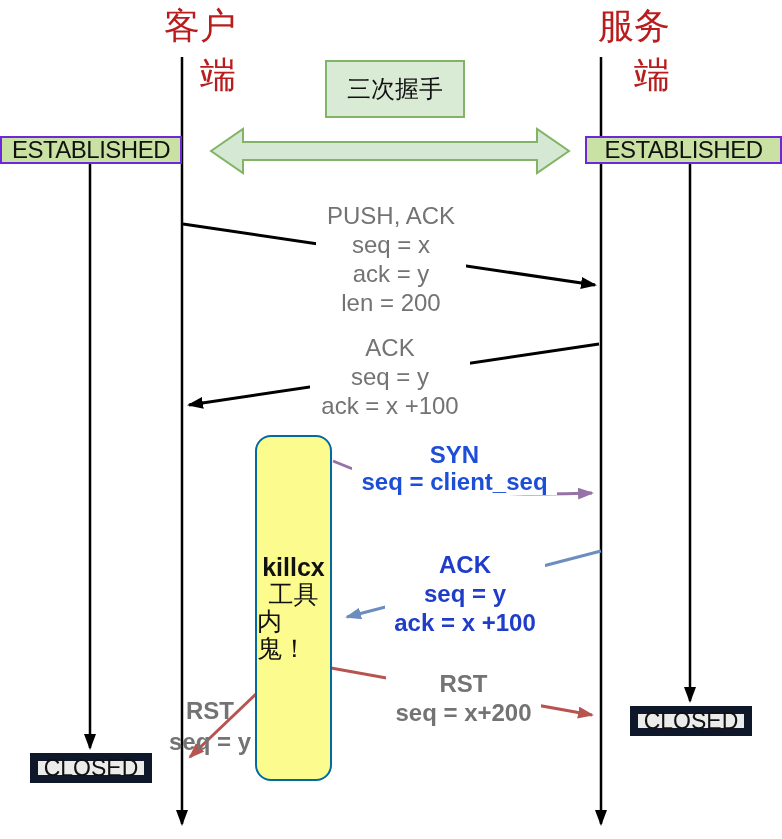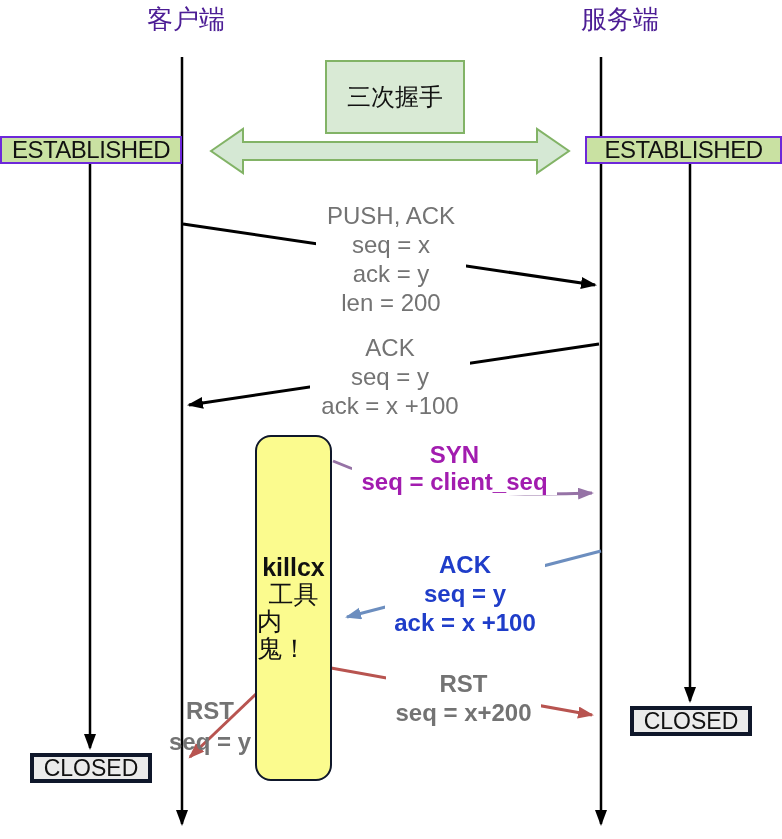--- a/index.html
+++ b/index.html
@@ -3,48 +3,48 @@
 <meta charset="utf-8">
 <style>
   html,body{margin:0;padding:0;}
   body{
     width:782px;height:839px;position:relative;background:#ffffff;
     font-family:"Liberation Sans", sans-serif;overflow:hidden;
   }
   #wires{position:absolute;left:0;top:0;z-index:0;}
   .abs{position:absolute;box-sizing:border-box;}
   .actor-label{
-    z-index:2;text-align:center;font-size:26px;color:#4c1d95;
+    z-index:2;text-align:right;font-size:36px;color:#b91c1c;
   }
   .state-box{
     z-index:1;background:#c9e1a2;border:2px solid #6d28d9;
     display:flex;align-items:center;justify-content:center;
     font-size:24px;color:#111;letter-spacing:-0.5px;
   }
   .closed-box{
-    z-index:1;background:#ebebeb;border:4px solid #0f172a;
+    z-index:1;background:#ebebeb;border:8px solid #0f172a;
     display:flex;align-items:center;justify-content:center;
     font-size:23px;color:#111;
   }
   .note-box{
     z-index:1;background:#d9ead5;border:2px solid #82b366;
     display:flex;flex-direction:column;align-items:center;justify-content:center;
     font-size:24px;line-height:28px;color:#111;
   }
   .killcx-box{
-    z-index:1;background:#fbfb8e;border:2px solid #0f172a;border-radius:16px;
+    z-index:1;background:#fbfb8e;border:2px solid #0369a1;border-radius:16px;
     display:flex;flex-direction:column;align-items:center;justify-content:center;
     font-size:25px;line-height:27px;color:#111;
   }
   .killcx-box .t1{font-weight:bold;}
   .msg{
     z-index:2;text-align:center;font-size:24px;line-height:29px;
     background:#ffffff;color:#737373;
   }
-  .msg.purple{color:#a21caf;font-weight:bold;line-height:27px;}
+  .msg.purple{color:#1d4ed8;font-weight:bold;line-height:27px;}
   .msg.blue{color:#1f3dc9;font-weight:bold;}
   .msg.red{color:#737373;font-weight:bold;}
   .msg.transparent{background:transparent;line-height:31px;}
   .line{display:block;}
 </style>
 </head>
 <body>
 
 <svg id="wires" width="782" height="839" viewBox="0 0 782 839">
   <defs>
@@ -78,21 +78,21 @@
   <line x1="601" y1="551" x2="347" y2="617" stroke="#6c8ebf" stroke-width="3" marker-end="url(#mBlue)"></line>
 
   <line x1="331" y1="668" x2="592" y2="715" stroke="#b85450" stroke-width="3" marker-end="url(#mRed)"></line>
 
   <line x1="257" y1="693" x2="190" y2="757" stroke="#b85450" stroke-width="3" marker-end="url(#mRed)"></line>
 </svg>
 
 <div class="abs actor-label" style="left:136px;top:2px;width:100px;">客户端</div>
 <div class="abs actor-label" style="left:570px;top:2px;width:100px;">服务端</div>
 
-<div class="abs note-box" style="left:325px;top:60px;width:140px;height:74px;">
+<div class="abs note-box" style="left:325px;top:60px;width:140px;height:58px;">
   <span class="line">三次握手</span>
 </div>
 
 <div class="abs state-box" style="left:0px;top:136px;width:182px;height:28px;">ESTABLISHED</div>
 <div class="abs state-box" style="left:585px;top:136px;width:197px;height:28px;">ESTABLISHED</div>
 
 <div class="abs msg" style="left:316px;top:201px;width:150px;">
   <span class="line">PUSH, ACK</span>
   <span class="line">seq = x</span>
   <span class="line">ack = y</span>

